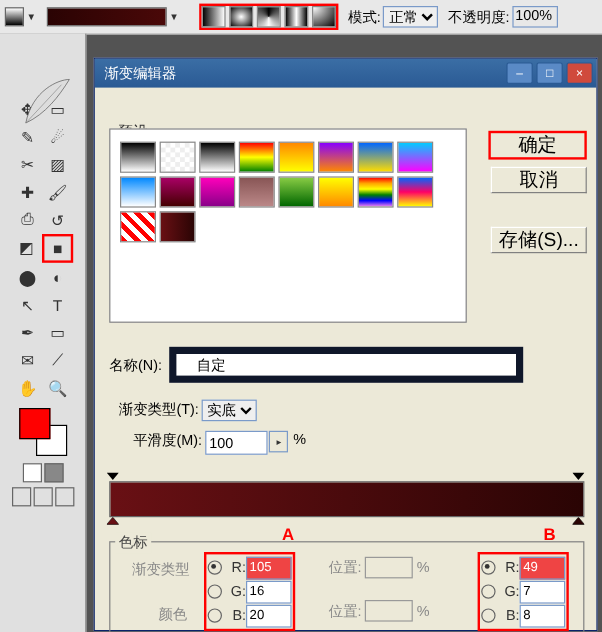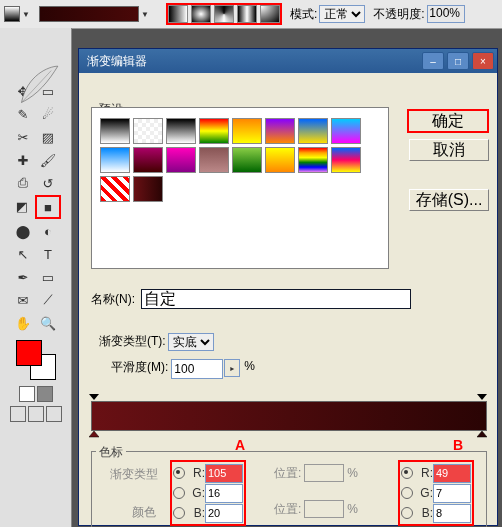--- a/index.html
+++ b/index.html
@@ -34,21 +34,21 @@
 .tb-btn.cl{background:#d04a3c}
 .dlg-body{padding:8px 8px 8px 8px;position:relative}
 .presets{position:absolute;left:12px;top:34px;width:296px;height:160px;border:1px solid #808080;background:#fff}
 .pre-lbl{position:absolute;left:18px;top:28px;background:#ece9d8;padding:0 2px;font-size:12px;color:#333}
 .pre-grid{padding:10px 8px;display:flex;flex-wrap:wrap;gap:3px}
 .pre{width:28px;height:24px;border:1px solid #888}
 .btncol{position:absolute;right:8px;top:36px;width:80px;display:flex;flex-direction:column;gap:6px;align-items:flex-end}
 .dbtn{width:78px;height:20px;background:#ece9d8;border:1px solid #808080;border-top-color:#fff;border-left-color:#fff;font-size:16px;display:flex;align-items:center;justify-content:center}
 .dbtn.hl{border:2px solid red}
 .name-row{position:absolute;left:12px;top:216px;display:flex;align-items:center}
-.name-inp{width:264px;height:16px;border:1px solid #0f172a;margin-left:6px;padding-left:2px;font-size:16px}
+.name-inp{width:264px;height:16px;border:6px solid #0f172a;margin-left:6px;padding-left:17px;font-size:12px}
 .name-inp2{width:46px;height:16px;border:1px solid #7a9ac9;margin-left:3px;font-size:12px;padding-left:2px}
 .new-btn{position:absolute;right:8px;top:214px;width:78px;height:20px}
 .sub-row{position:absolute;left:20px;display:flex;align-items:flex-start}
 .gr-bar{position:absolute;left:12px;top:328px;width:394px;height:28px;background:linear-gradient(90deg,#691014,#2a0404);border:1px solid #666}
 .stop{position:absolute;width:10px;height:10px;top:358px}
 .stop svg{display:block}
 .marker{position:absolute;top:364px;color:red;font-size:14px;font-weight:bold}
 .opstop{position:absolute;width:10px;height:10px;top:316px}
 .cs-box{position:absolute;left:12px;top:378px;width:394px;height:92px;border:1px solid #808080}
 .cs-lbl{position:absolute;left:4px;top:-8px;background:#ece9d8;padding:0 3px;font-size:12px;color:#444}

